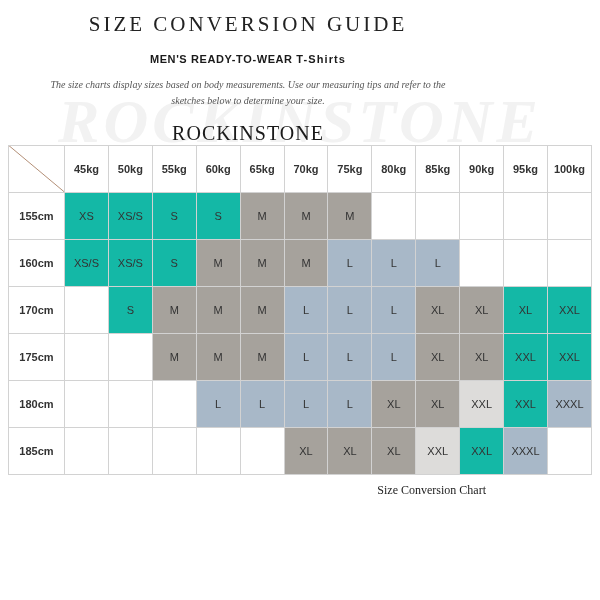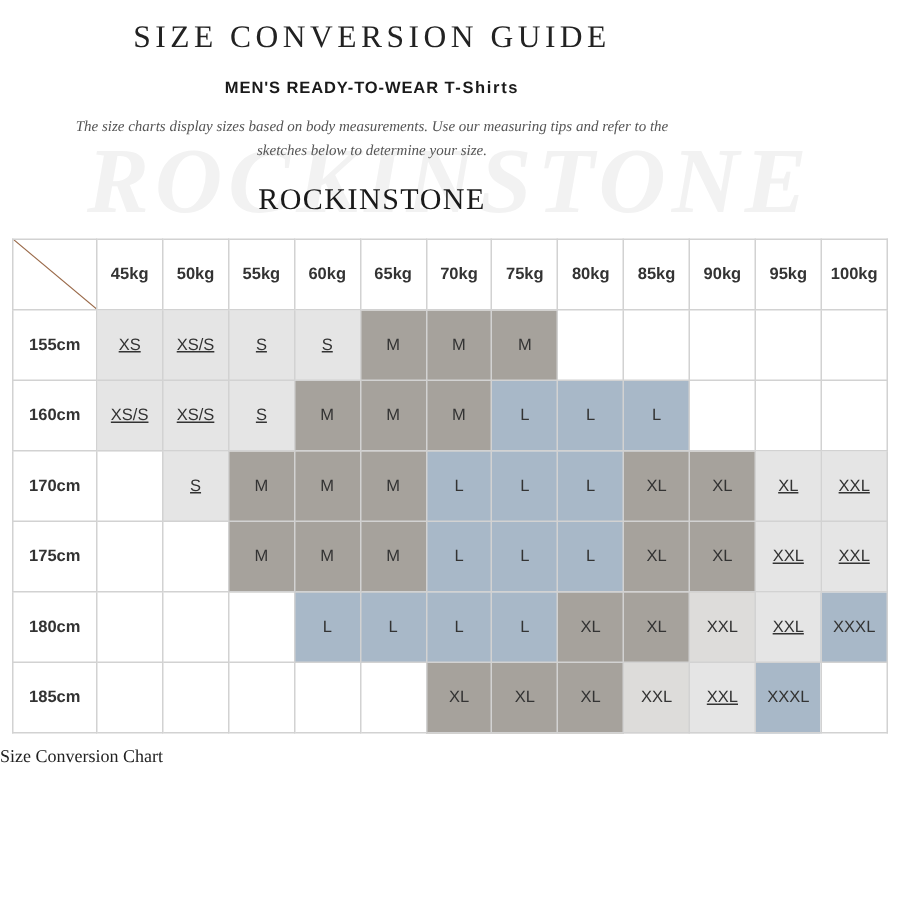--- a/index.html
+++ b/index.html
@@ -75,21 +75,20 @@
     text-align: center;
     font-family: "Liberation Serif", serif;
     font-size: 20px;
     letter-spacing: 1px;
     color: #1a1a1a;
     margin-top: 12px;
   }
 
   
   #chart-wrap {
-    margin-top: 14px;
     padding: 0 8px;
     border-radius: 17px;
   }
   table#size-table {
     border-collapse: collapse;
     width: 584px;
     table-layout: fixed;
   }
   table#size-table th,
   table#size-table td {
@@ -117,27 +116,27 @@
     height: 150%;
   }
   th.colhead, th.rowhead {
     font-weight: bold;
     font-size: 11px;
     color: #2a2a2a;
     background: #ffffff;
   }
   td.cell { font-weight: normal; }
   td.c-empty { background: #ffffff; }
-  td.c-light { background: #e5e5e5; text-decoration: underline; }
+  td.c-light { background: #14b8a6; }
   td.c-mid   { background: #dddcda; }
   td.c-dark  { background: #a6a29c; }
   td.c-blue  { background: #a8b8c8; }
 
   #footnote {
-    text-align: left;
+    text-align: right;
     font-family: "Liberation Serif", serif;
     font-size: 12px;
     color: #222;
     padding: 8px 10px 0 0;
   }
 </style>
 </head>
 <body>
 
 <div id="watermark">ROCKINSTONE</div>

